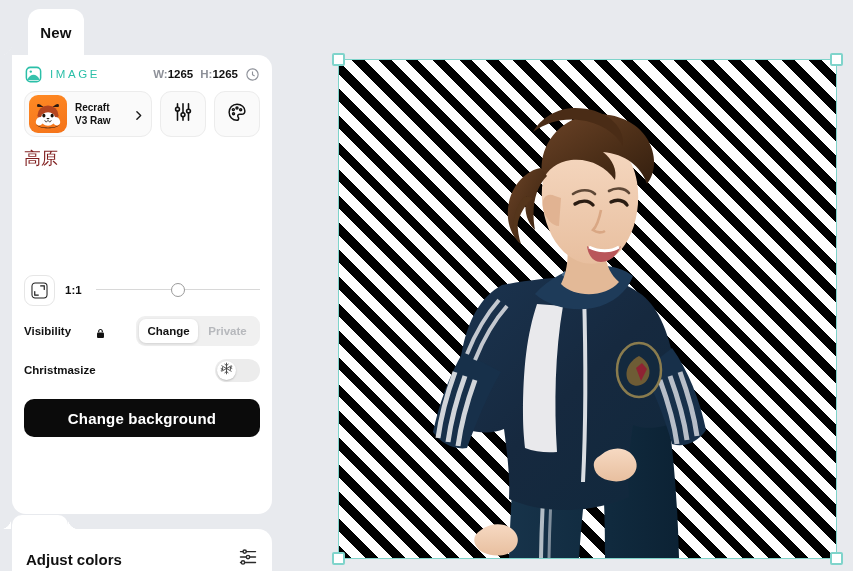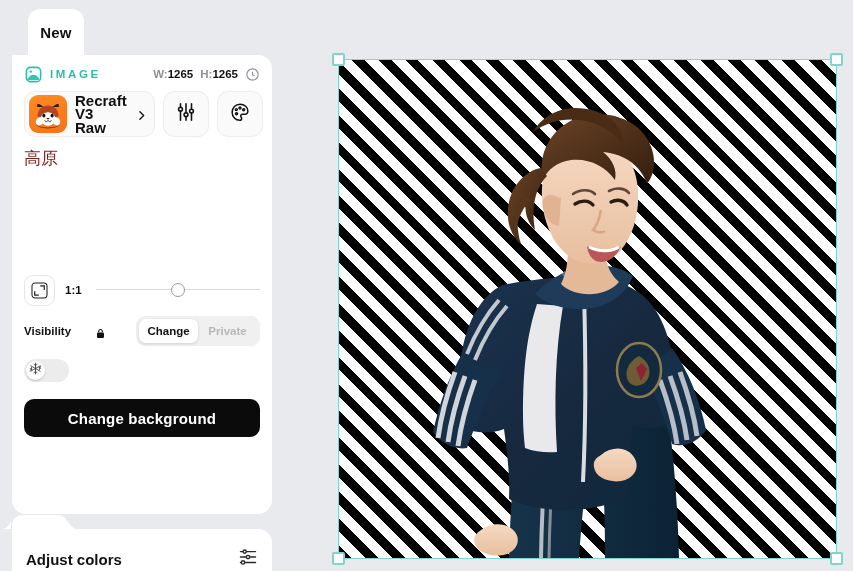--- a/index.html
+++ b/index.html
@@ -41,42 +41,42 @@
   }
 
   
   .hdr {
     display: flex; align-items: center;
     height: 34px; gap: 7px;
     padding-top: 4px;
   }
   .img-icon { width: 19px; height: 19px; flex: 0 0 19px; color: #2bbfa8; }
   .img-label {
-    font-size: 11.5px; font-weight: 700; color: #2bbfa8;
+    font-size: 11.5px; font-weight: 400; color: #2bbfa8;
     letter-spacing: 2.6px;
   }
   .hdr-spacer { flex: 1; }
   .dim { font-size: 11.5px; color: #111; font-weight: 700; white-space: nowrap; }
   .dim .k { color: #8e9199; font-weight: 700; }
   .clock-icon { width: 15px; height: 15px; color: #8e9199; flex: 0 0 15px; }
 
   
   .model-row { display: flex; gap: 8px; align-items: stretch; height: 46px; margin-top: 2px; }
   .model-chip {
     flex: 1; display: flex; align-items: center; gap: 8px;
     background: #fafafa; border: 1px solid #ececec; border-radius: 11px;
     padding: 3px 6px 3px 4px;
   }
   .panda {
     width: 38px; height: 38px; border-radius: 9px; flex: 0 0 38px;
     background: linear-gradient(160deg,#ff8a24 0%, #f4731a 100%);
     position: relative; overflow: hidden;
   }
   .panda .face { position:absolute; left:50%; top:54%; transform:translate(-50%,-50%); width:30px; height:27px; }
-  .model-name { font-size: 15px; font-weight: 700; line-height: 13.5px; color: #111; flex:1; }
+  .model-name { font-size: 10px; font-weight: 700; line-height: 13.5px; color: #111; flex:1; }
   .chev { width: 13px; height: 13px; color:#1a1a1a; flex: 0 0 13px; }
   .sq-btn {
     width: 46px; height: 46px; flex: 0 0 46px;
     background: #fafafa; border: 1px solid #ececec; border-radius: 11px;
     display: flex; align-items: center; justify-content: center; color:#111;
   }
   .sq-btn svg { width: 22px; height: 22px; }
 
   
   .prompt {
@@ -299,20 +299,21 @@
           </svg>
       </span>
       <span class="seg">
         <div class="active">Change</div>
         <div class="idle">Private</div>
       </span>
     </div>
 
     
     <div class="xmas-row">
+      <span class="lbl">Christmasize</span>
       <span class="switch">
         <span class="knob">
           <span>
             <svg viewBox="0 0 24 24" fill="none" stroke="currentColor" stroke-width="1.6" stroke-linecap="round">
               <path d="M12 2v20M3.3 7l17.4 10M20.7 7L3.3 17"></path>
               <path d="M9 4.2L12 6.6l3-2.4M9 19.8l3-2.4 3 2.4"></path>
               <path d="M4.6 10.2l.5 3.6-3 1.6M19.4 13.8l-.5-3.6 3-1.6"></path>
               <path d="M5.1 13.8l-3-1.6M18.9 10.2l3 1.6"></path>
             </svg>
           </span>

